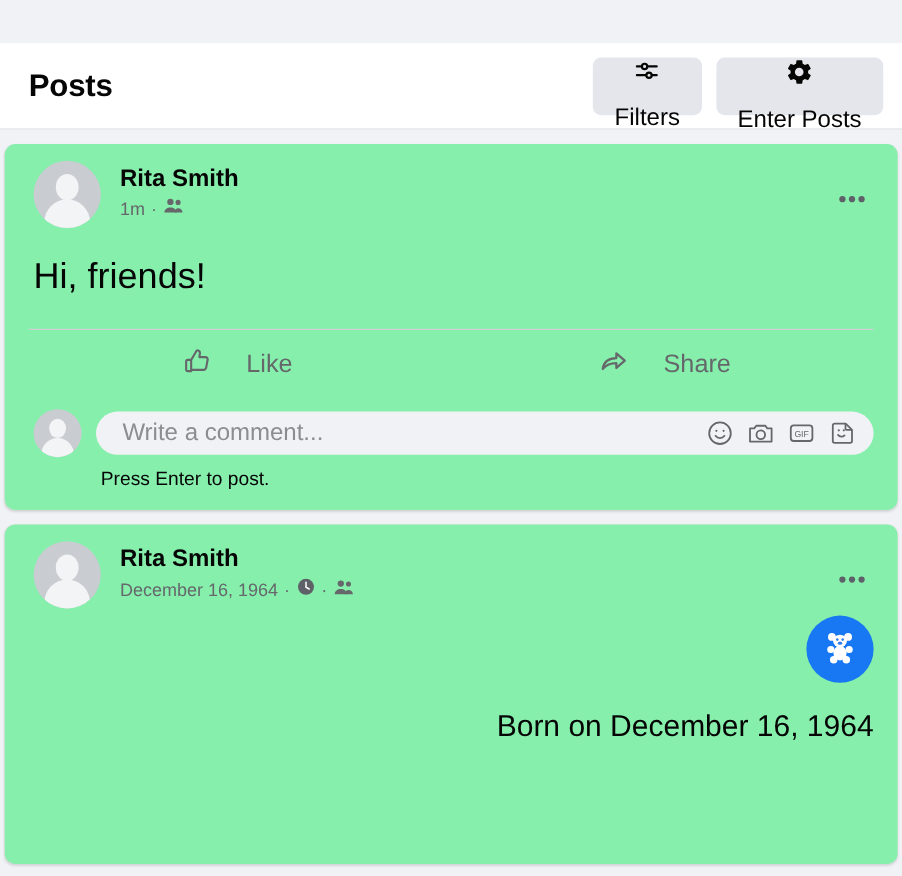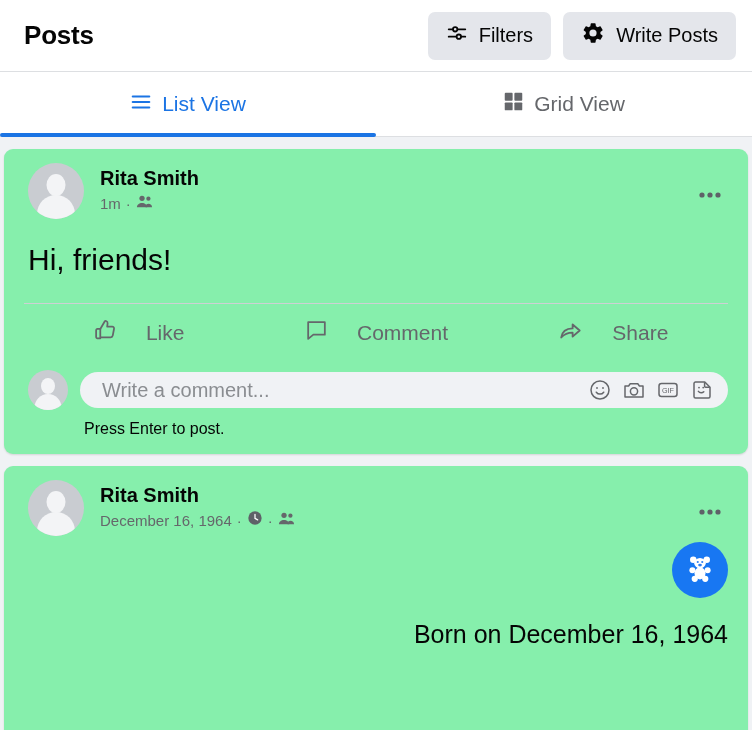--- a/index.html
+++ b/index.html
@@ -12,20 +12,21 @@
   .app { width: 752px; height: 730px; position: relative; background: #f0f2f5; }
 
   
   .header {
     background: #ffffff;
     height: 72px;
     display: flex;
     align-items: center;
     padding: 0 16px 0 24px;
     border-bottom: 1px solid #dddfe2;
+    margin-top: 36px;
   }
   .page-title {
     font-size: 26px;
     font-weight: bold;
     color: #050505;
     letter-spacing: -0.2px;
   }
   .header-actions { margin-left: auto; display: flex; gap: 12px; }
   .hbtn {
     background: #e4e6eb;
@@ -33,20 +34,21 @@
     border-radius: 7px;
     height: 48px;
     padding: 0 18px;
     display: flex;
     align-items: center;
     gap: 11px;
     cursor: pointer;
     font-size: 20px;
     color: #050505;
     font-family: "Liberation Sans", sans-serif;
+    flex-direction: column;
   }
   .hbtn .lbl { font-size: 20px; color: #050505; }
 
   
   .tabs {
     background: #ffffff;
     height: 65px;
     display: flex;
     border-bottom: 1px solid #dddfe2;
   }
@@ -234,49 +236,26 @@
         </span>
         <span class="lbl">Filters</span>
       </button>
 
       <button class="hbtn">
         <span class="icon">
           <svg width="24" height="24" viewBox="0 0 24 24" fill="#050505">
             <path d="M19.4 13c.04-.33.06-.66.06-1s-.02-.67-.06-1l2.03-1.58a.5.5 0 00.12-.63l-1.92-3.32a.5.5 0 00-.6-.22l-2.39.96a7.3 7.3 0 00-1.73-1l-.36-2.54a.5.5 0 00-.5-.42h-3.84a.5.5 0 00-.5.42l-.36 2.54c-.62.26-1.2.6-1.73 1l-2.39-.96a.5.5 0 00-.6.22L2.71 8.79a.5.5 0 00.12.63L4.86 11c-.04.33-.06.66-.06 1s.02.67.06 1l-2.03 1.58a.5.5 0 00-.12.63l1.92 3.32c.12.22.38.3.6.22l2.39-.96c.53.4 1.11.74 1.73 1l.36 2.54c.04.24.25.42.5.42h3.84c.25 0 .46-.18.5-.42l.36-2.54c.62-.26 1.2-.6 1.73-1l2.39.96c.22.08.48 0 .6-.22l1.92-3.32a.5.5 0 00-.12-.63L19.4 13zM12 15.6A3.6 3.6 0 1115.6 12 3.6 3.6 0 0112 15.6z"></path>
           </svg>
         </span>
-        <span class="lbl">Write Posts</span>
+        <span class="lbl">Enter Posts</span>
       </button>
 
     </div>
   </div>
 
-  <div class="tabs">
-    <div class="tab active">
-      <span class="icon">
-        <svg width="22" height="22" viewBox="0 0 24 24" stroke="#1b74e4" stroke-width="2.3" stroke-linecap="round">
-          <line x1="3" y1="6" x2="21" y2="6"></line>
-            <line x1="3" y1="12" x2="21" y2="12"></line>
-            <line x1="3" y1="18" x2="21" y2="18"></line>
-        </svg>
-      </span>
-      <span class="tlbl">List View</span>
-    </div>
-    <div class="tab">
-      <span class="icon">
-        <svg width="21" height="21" viewBox="0 0 24 24" fill="#65676b">
-          <rect x="2" y="2" width="9" height="9" rx="1"></rect>
-            <rect x="13" y="2" width="9" height="9" rx="1"></rect>
-          <rect x="2" y="13" width="9" height="9" rx="1"></rect>
-            <rect x="13" y="13" width="9" height="9" rx="1"></rect>
-        </svg>
-      </span>
-      <span class="tlbl">Grid View</span>
-    </div>
-  </div>
 
   <div class="feed">
 
     <div class="card">
       <div class="post-head">
         <div class="avatar"></div>
         <div class="post-meta">
           <div class="author">Rita Smith</div>
           <div class="sub">
             <span>1m</span>
@@ -306,28 +285,20 @@
 
       <div class="actions">
         <div class="action">
           <span>
             <svg width="25" height="25" viewBox="0 0 24 24" fill="none" stroke="#65676b" stroke-width="1.7" stroke-linejoin="round">
               <path d="M7 10.5v9H4.2a1.2 1.2 0 01-1.2-1.2v-6.6a1.2 1.2 0 011.2-1.2H7z"></path>
               <path d="M7 10.5l4.2-7.1c.3-.5.9-.7 1.4-.5.9.3 1.5 1.2 1.4 2.2l-.4 3.2h4.9c1.1 0 1.9 1 1.7 2l-1.2 6.4c-.2 1-1 1.8-2 1.8H7"></path>
             </svg>
           </span>
           <span>Like</span>
-        </div>
-        <div class="action">
-          <span>
-            <svg width="25" height="25" viewBox="0 0 24 24" fill="none" stroke="#65676b" stroke-width="1.7" stroke-linejoin="round">
-              <path d="M4 4h16v12H9l-5 4z"></path>
-            </svg>
-          </span>
-          <span>Comment</span>
         </div>
         <div class="action">
           <span>
             <svg width="26" height="26" viewBox="0 0 24 24" fill="none" stroke="#65676b" stroke-width="1.7" stroke-linecap="round" stroke-linejoin="round">
               <path d="M3 18c.8-5.5 4.6-8.3 10.5-8.4V6l6.5 5.6-6.5 5.6v-3.7C9 13.5 5.8 14.8 3 18z"></path>
             </svg>
           </span>
           <span>Share</span>
         </div>
       </div>

